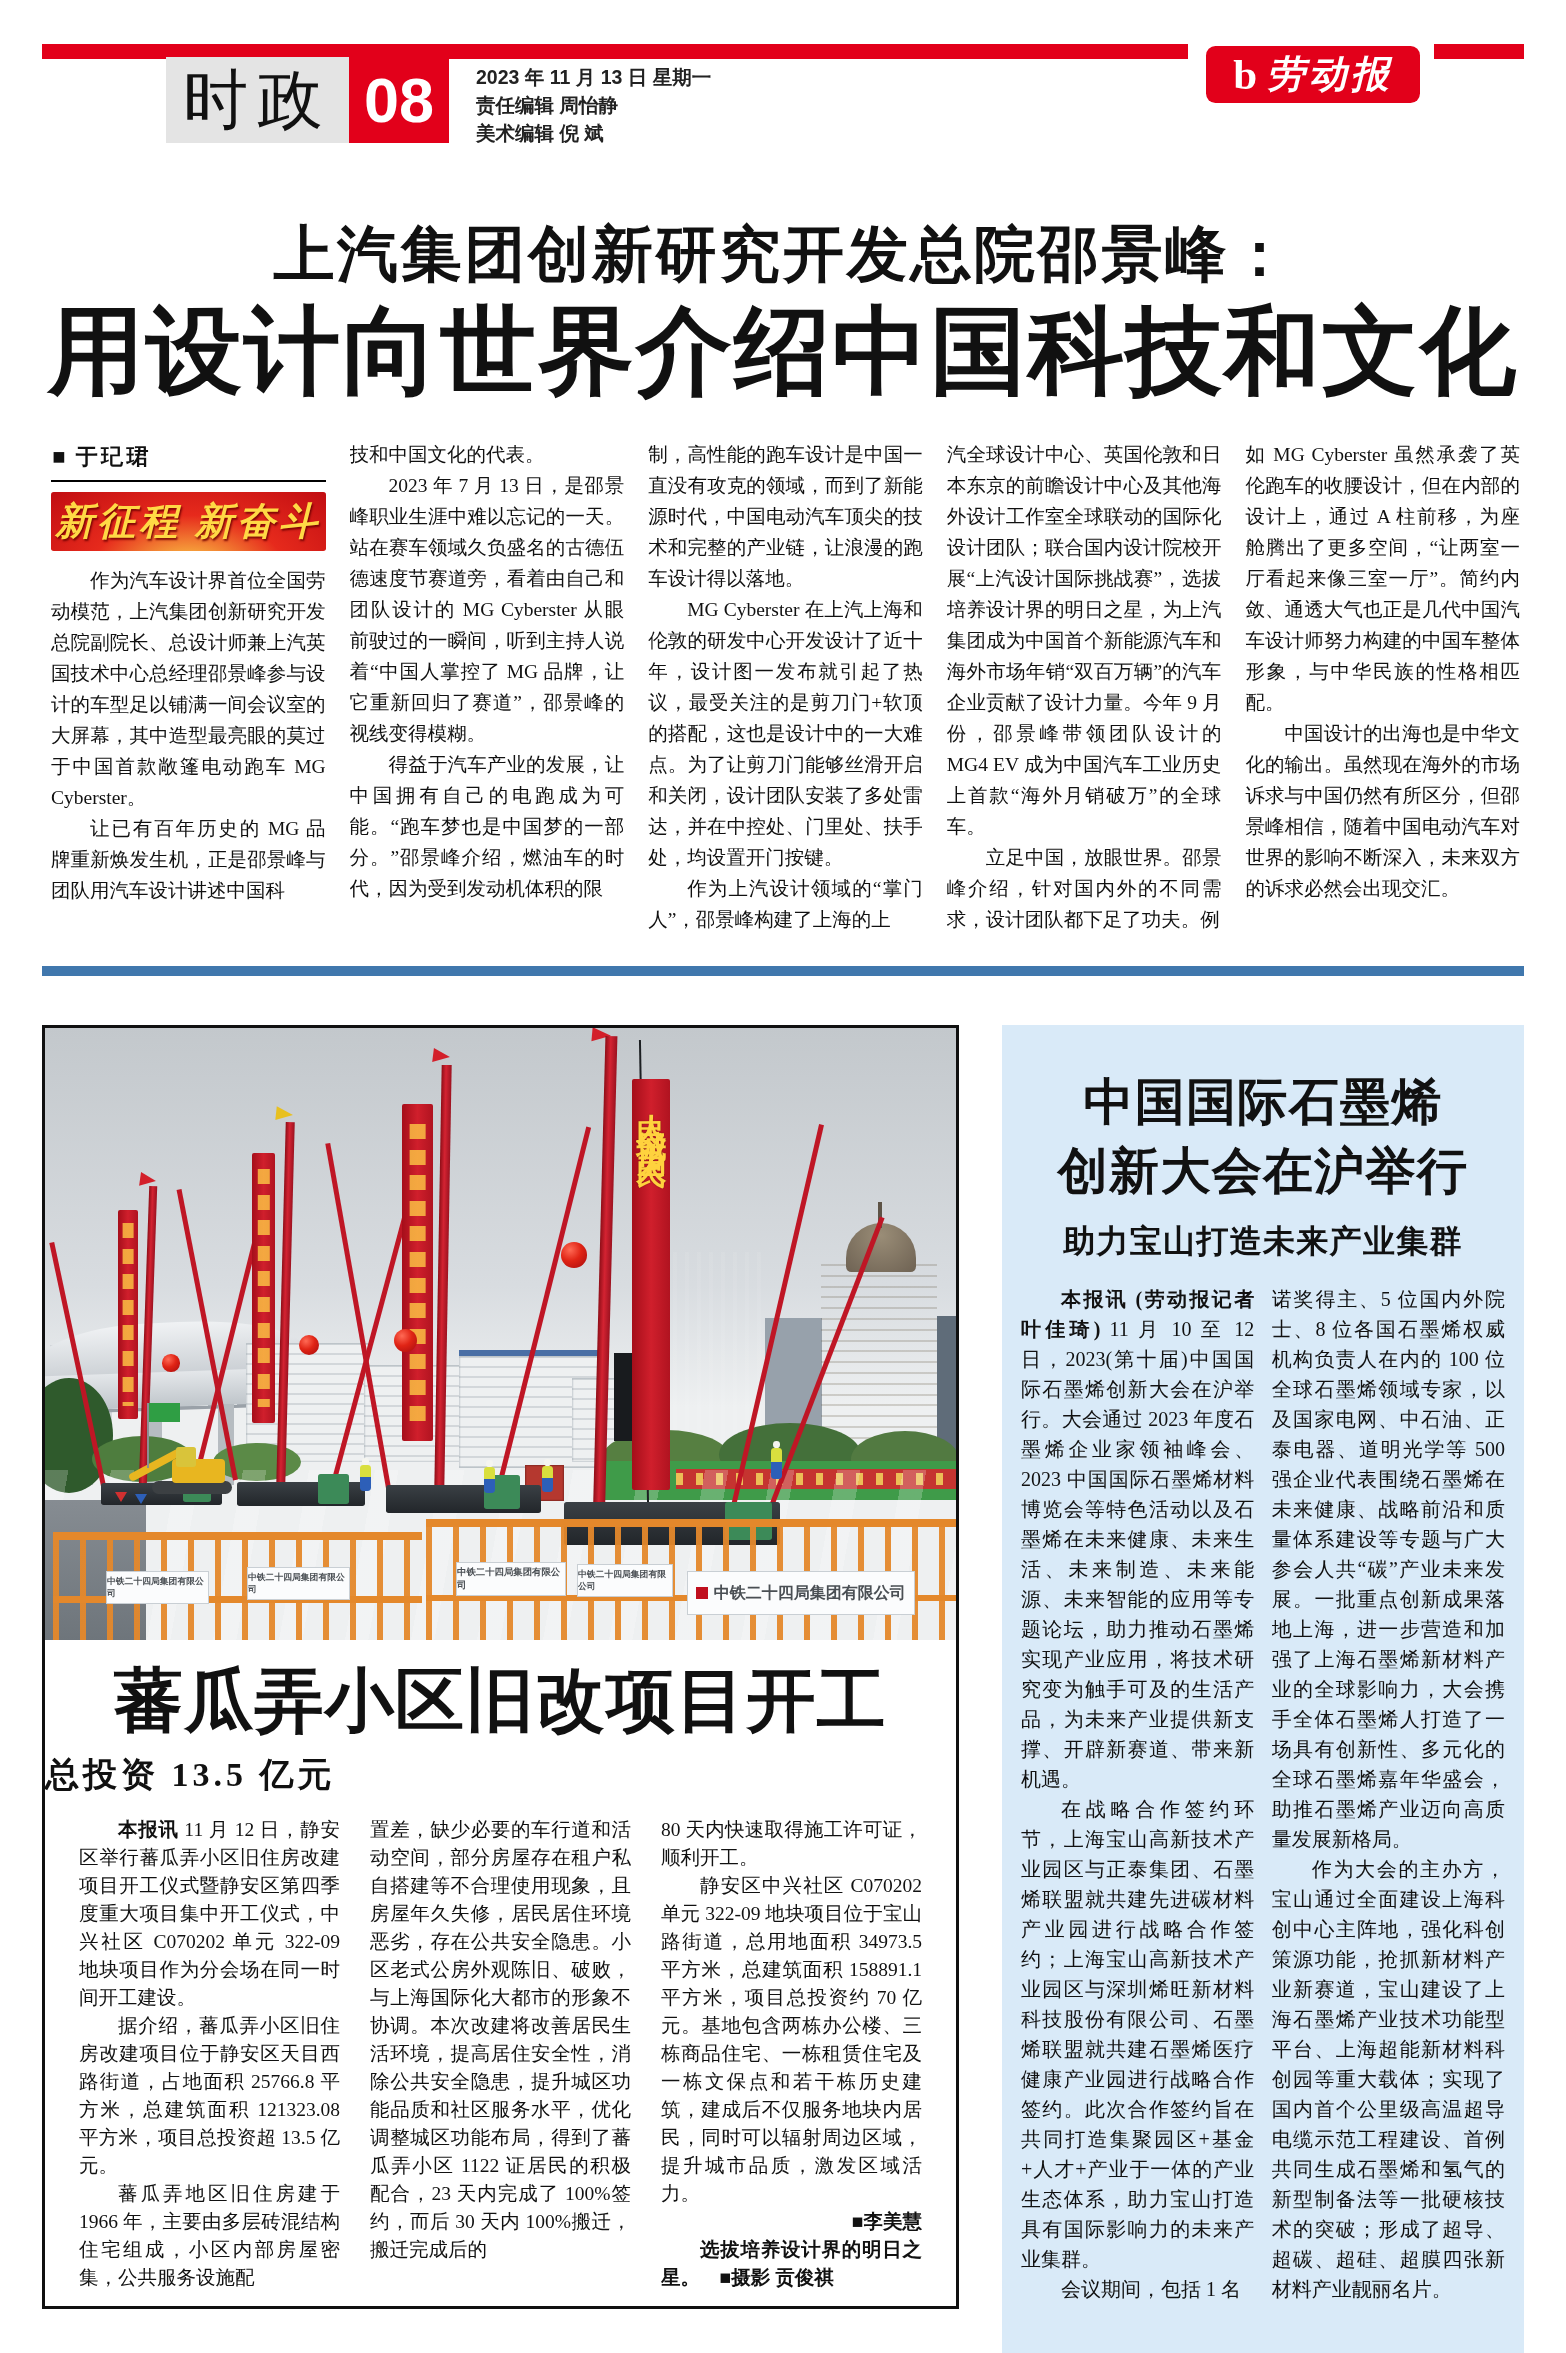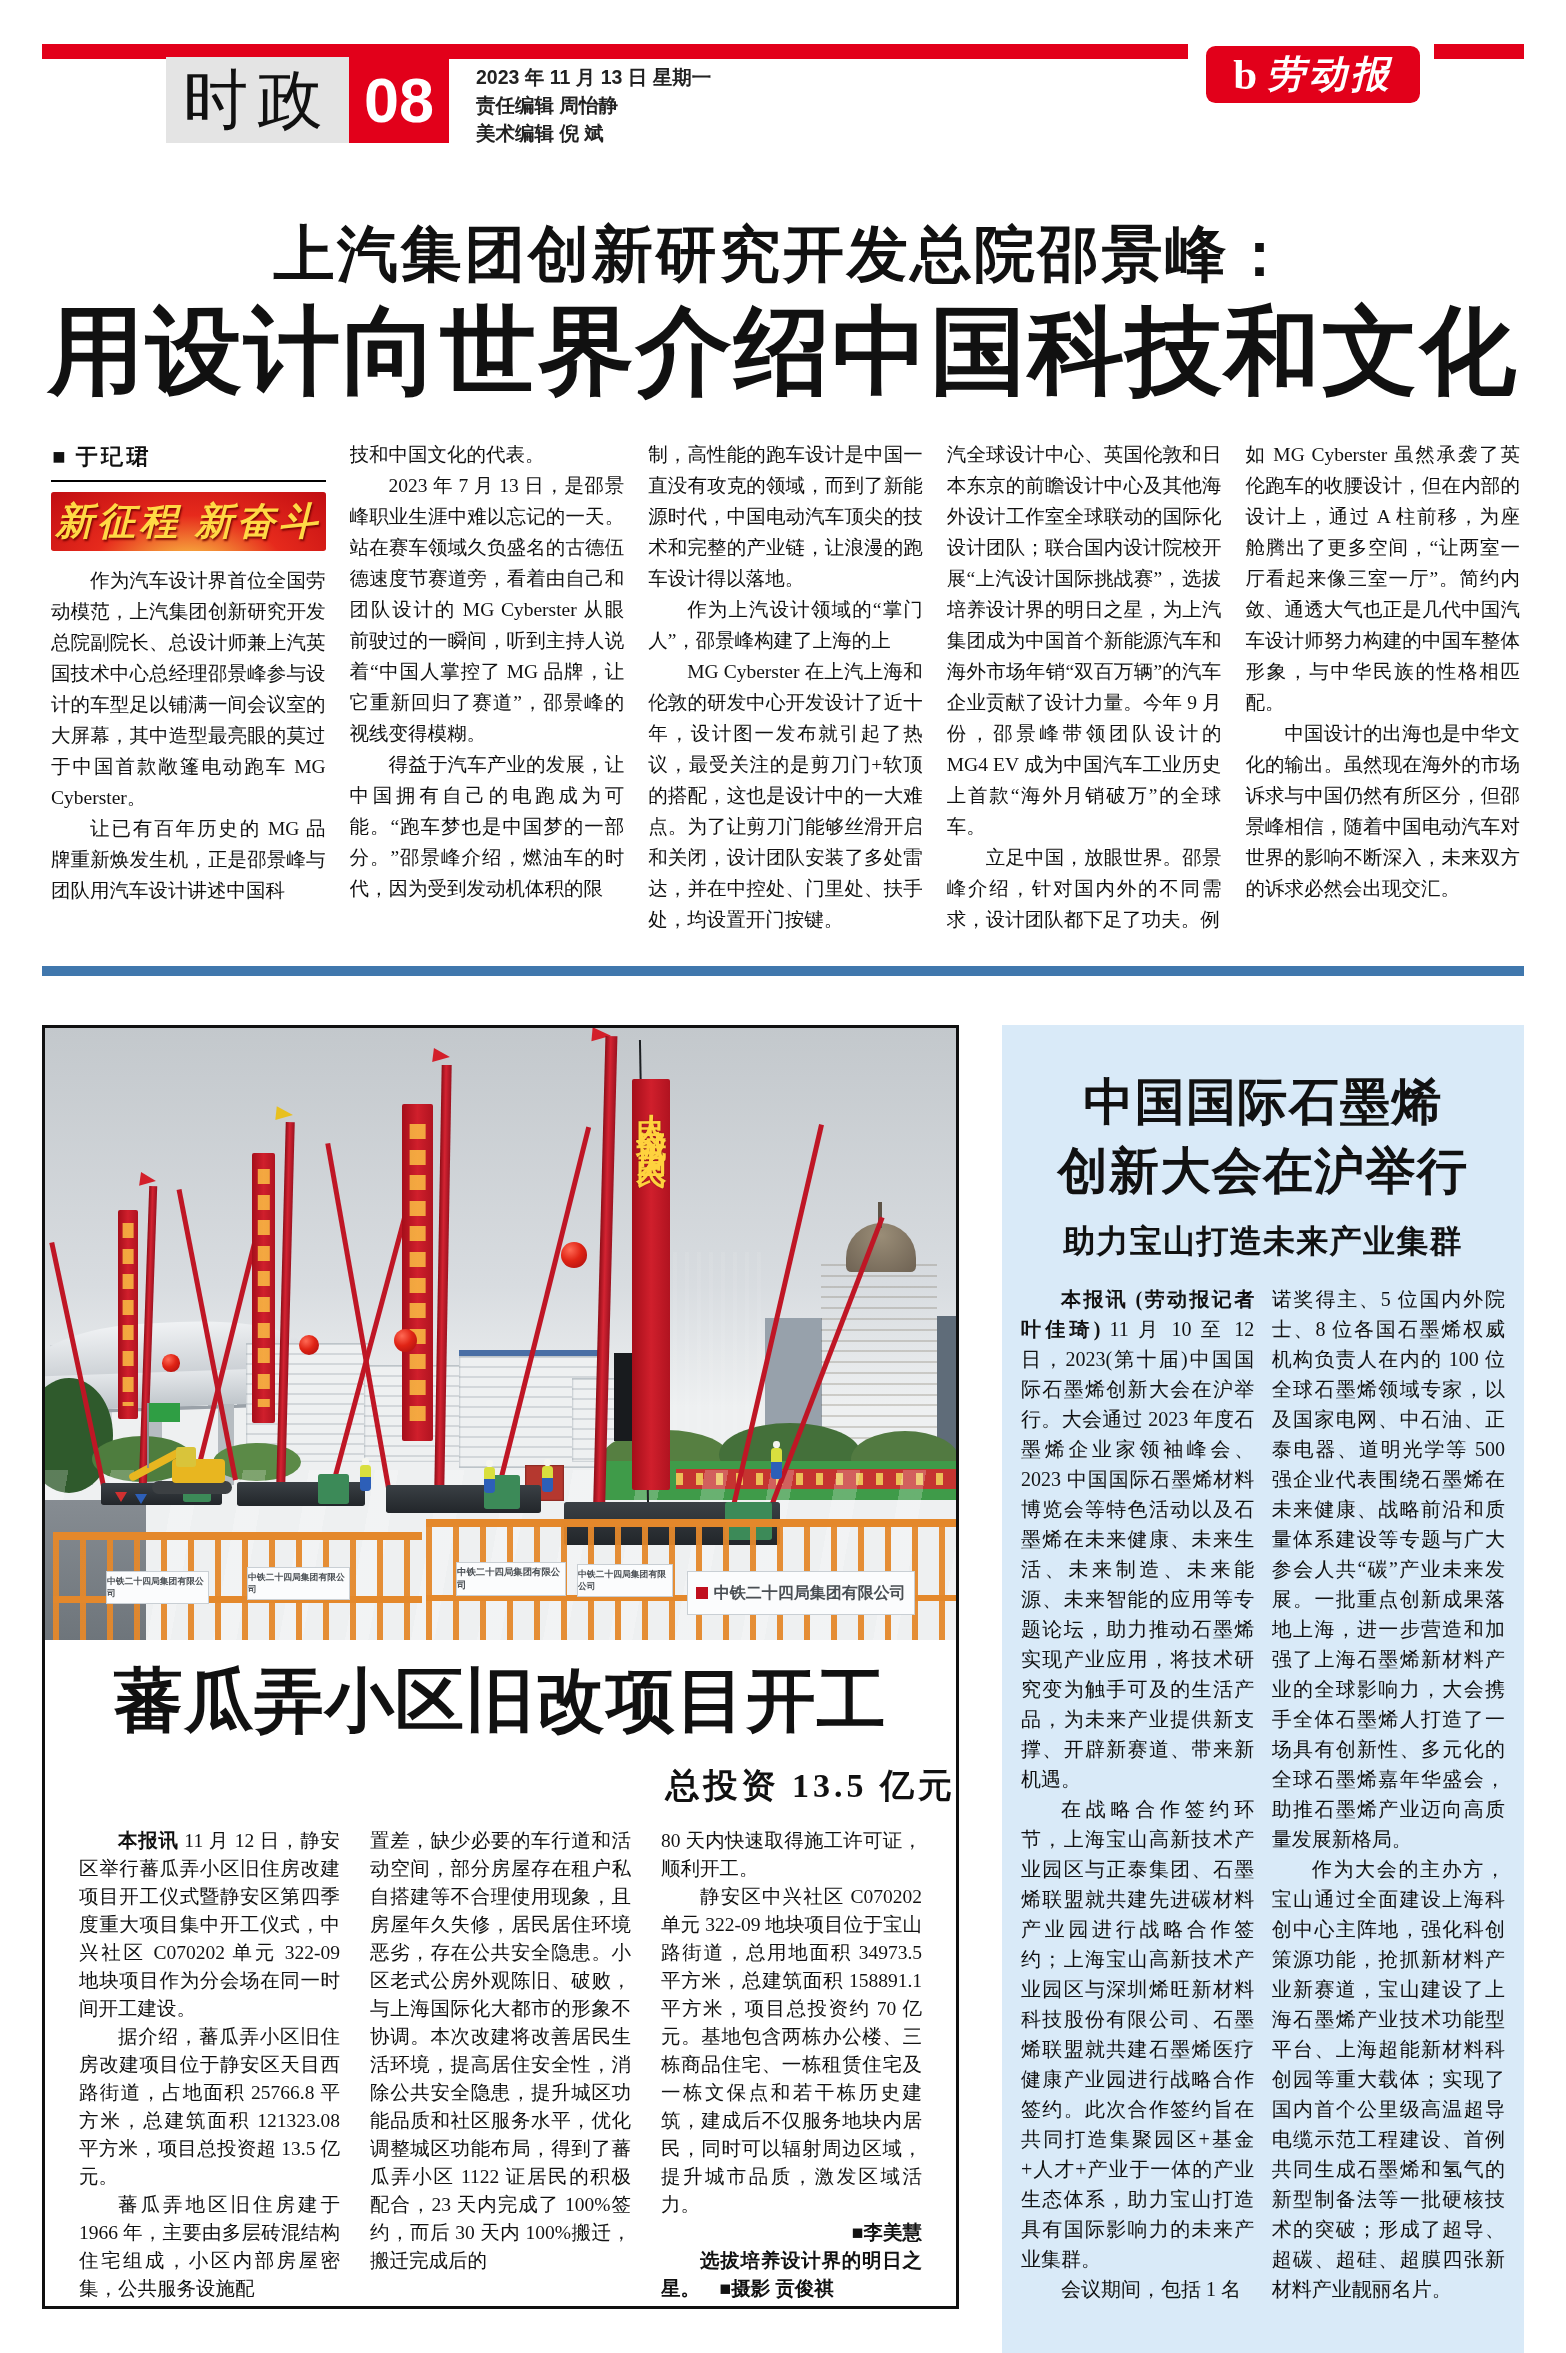--- a/index.html
+++ b/index.html
@@ -39,21 +39,21 @@
     background:radial-gradient(ellipse at 50% 135%,#ffe9a8 0%,#f7a53c 16%,#e62a1c 50%,#c10d12 100%);}
   .promo-banner span{font-size:38px;font-weight:900;font-style:italic;color:#ffd945;letter-spacing:4px;
     text-shadow:1.3px 2px 2px rgba(110,0,0,.85);}
 
   
   .divider{position:absolute;left:42px;top:966px;width:1482px;height:10px;background:#4077ad;}
 
   
   .news-frame{position:absolute;left:42px;top:1025px;width:911px;height:1278px;border:3.4px solid #101010;background:#fff;}
   .c-head{margin:15px 0 0;text-align:center;font-size:69px;font-weight:900;letter-spacing:1.3px;}
-  .c-sub{margin-top:16px;text-align:right;font-size:34px;font-weight:700;letter-spacing:4px;font-family:Liberation Serif, serif;}
+  .c-sub{margin-top:5px;text-align:left;font-size:34px;font-weight:700;letter-spacing:4px;font-family:Liberation Serif, serif;}
   .c-cols{display:flex;gap:30px;margin:17.5px 34px 0;height:500px;overflow:hidden;}
   .c-cols .col{flex:1;overflow:hidden;}
   .c-cols .para{font-size:19.5px;line-height:28px;}
 
   
   #photo{position:relative;width:911px;height:612px;overflow:hidden;
          background:linear-gradient(180deg,#c3c8cc 0%,#d8dce0 42%,#eef0f1 62%);}
   #photo div{position:absolute;}
   .p-b0{left:5.4px;top:317px;width:62px;height:88px;background:#d2d6da;}
   .p-road{left:-30px;top:295px;width:290px;height:58px;background:linear-gradient(#f0f2f4,#c7ccd1);
@@ -228,22 +228,22 @@
           <p class="para">让已有百年历史的 MG 品牌重新焕发生机，正是邵景峰与团队用汽车设计讲述中国科</p>
         </div>
     </div>
     <div class="col">
         <p class="para cont">技和中国文化的代表。</p>
         <p class="para">2023 年 7 月 13 日，是邵景峰职业生涯中难以忘记的一天。站在赛车领域久负盛名的古德伍德速度节赛道旁，看着由自己和团队设计的 MG Cyberster 从眼前驶过的一瞬间，听到主持人说着“中国人掌控了 MG 品牌，让它重新回归了赛道”，邵景峰的视线变得模糊。</p>
         <p class="para">得益于汽车产业的发展，让中国拥有自己的电跑成为可能。“跑车梦也是中国梦的一部分。”邵景峰介绍，燃油车的时代，因为受到发动机体积的限</p>
       </div>
     <div class="col">
         <p class="para cont">制，高性能的跑车设计是中国一直没有攻克的领域，而到了新能源时代，中国电动汽车顶尖的技术和完整的产业链，让浪漫的跑车设计得以落地。</p>
+        <p class="para">MG Cyberster 在上汽上海和伦敦的研发中心开发设计了近十年，设计图一发布就引起了热议，最受关注的是剪刀门+软顶的搭配，这也是设计中的一大难点。为了让剪刀门能够丝滑开启和关闭，设计团队安装了多处雷达，并在中控处、门里处、扶手处，均设置开门按键。</p>
         <p class="para">作为上汽设计领域的“掌门人”，邵景峰构建了上海的上</p>
-        <p class="para">MG Cyberster 在上汽上海和伦敦的研发中心开发设计了近十年，设计图一发布就引起了热议，最受关注的是剪刀门+软顶的搭配，这也是设计中的一大难点。为了让剪刀门能够丝滑开启和关闭，设计团队安装了多处雷达，并在中控处、门里处、扶手处，均设置开门按键。</p>
       </div>
     <div class="col">
         <p class="para cont">汽全球设计中心、英国伦敦和日本东京的前瞻设计中心及其他海外设计工作室全球联动的国际化设计团队；联合国内设计院校开展“上汽设计国际挑战赛”，选拔培养设计界的明日之星，为上汽集团成为中国首个新能源汽车和海外市场年销“双百万辆”的汽车企业贡献了设计力量。今年 9 月份，邵景峰带领团队设计的 MG4 EV 成为中国汽车工业历史上首款“海外月销破万”的全球车。</p>
         <p class="para">立足中国，放眼世界。邵景峰介绍，针对国内外的不同需求，设计团队都下足了功夫。例</p>
       </div>
     <div class="col">
         <p class="para cont">如 MG Cyberster 虽然承袭了英伦跑车的收腰设计，但在内部的设计上，通过 A 柱前移，为座舱腾出了更多空间，“让两室一厅看起来像三室一厅”。简约内敛、通透大气也正是几代中国汽车设计师努力构建的中国车整体形象，与中华民族的性格相匹配。</p>
         <p class="para">中国设计的出海也是中华文化的输出。虽然现在海外的市场诉求与中国仍然有所区分，但邵景峰相信，随着中国电动汽车对世界的影响不断深入，未来双方的诉求必然会出现交汇。</p>
       </div>
   </div>

